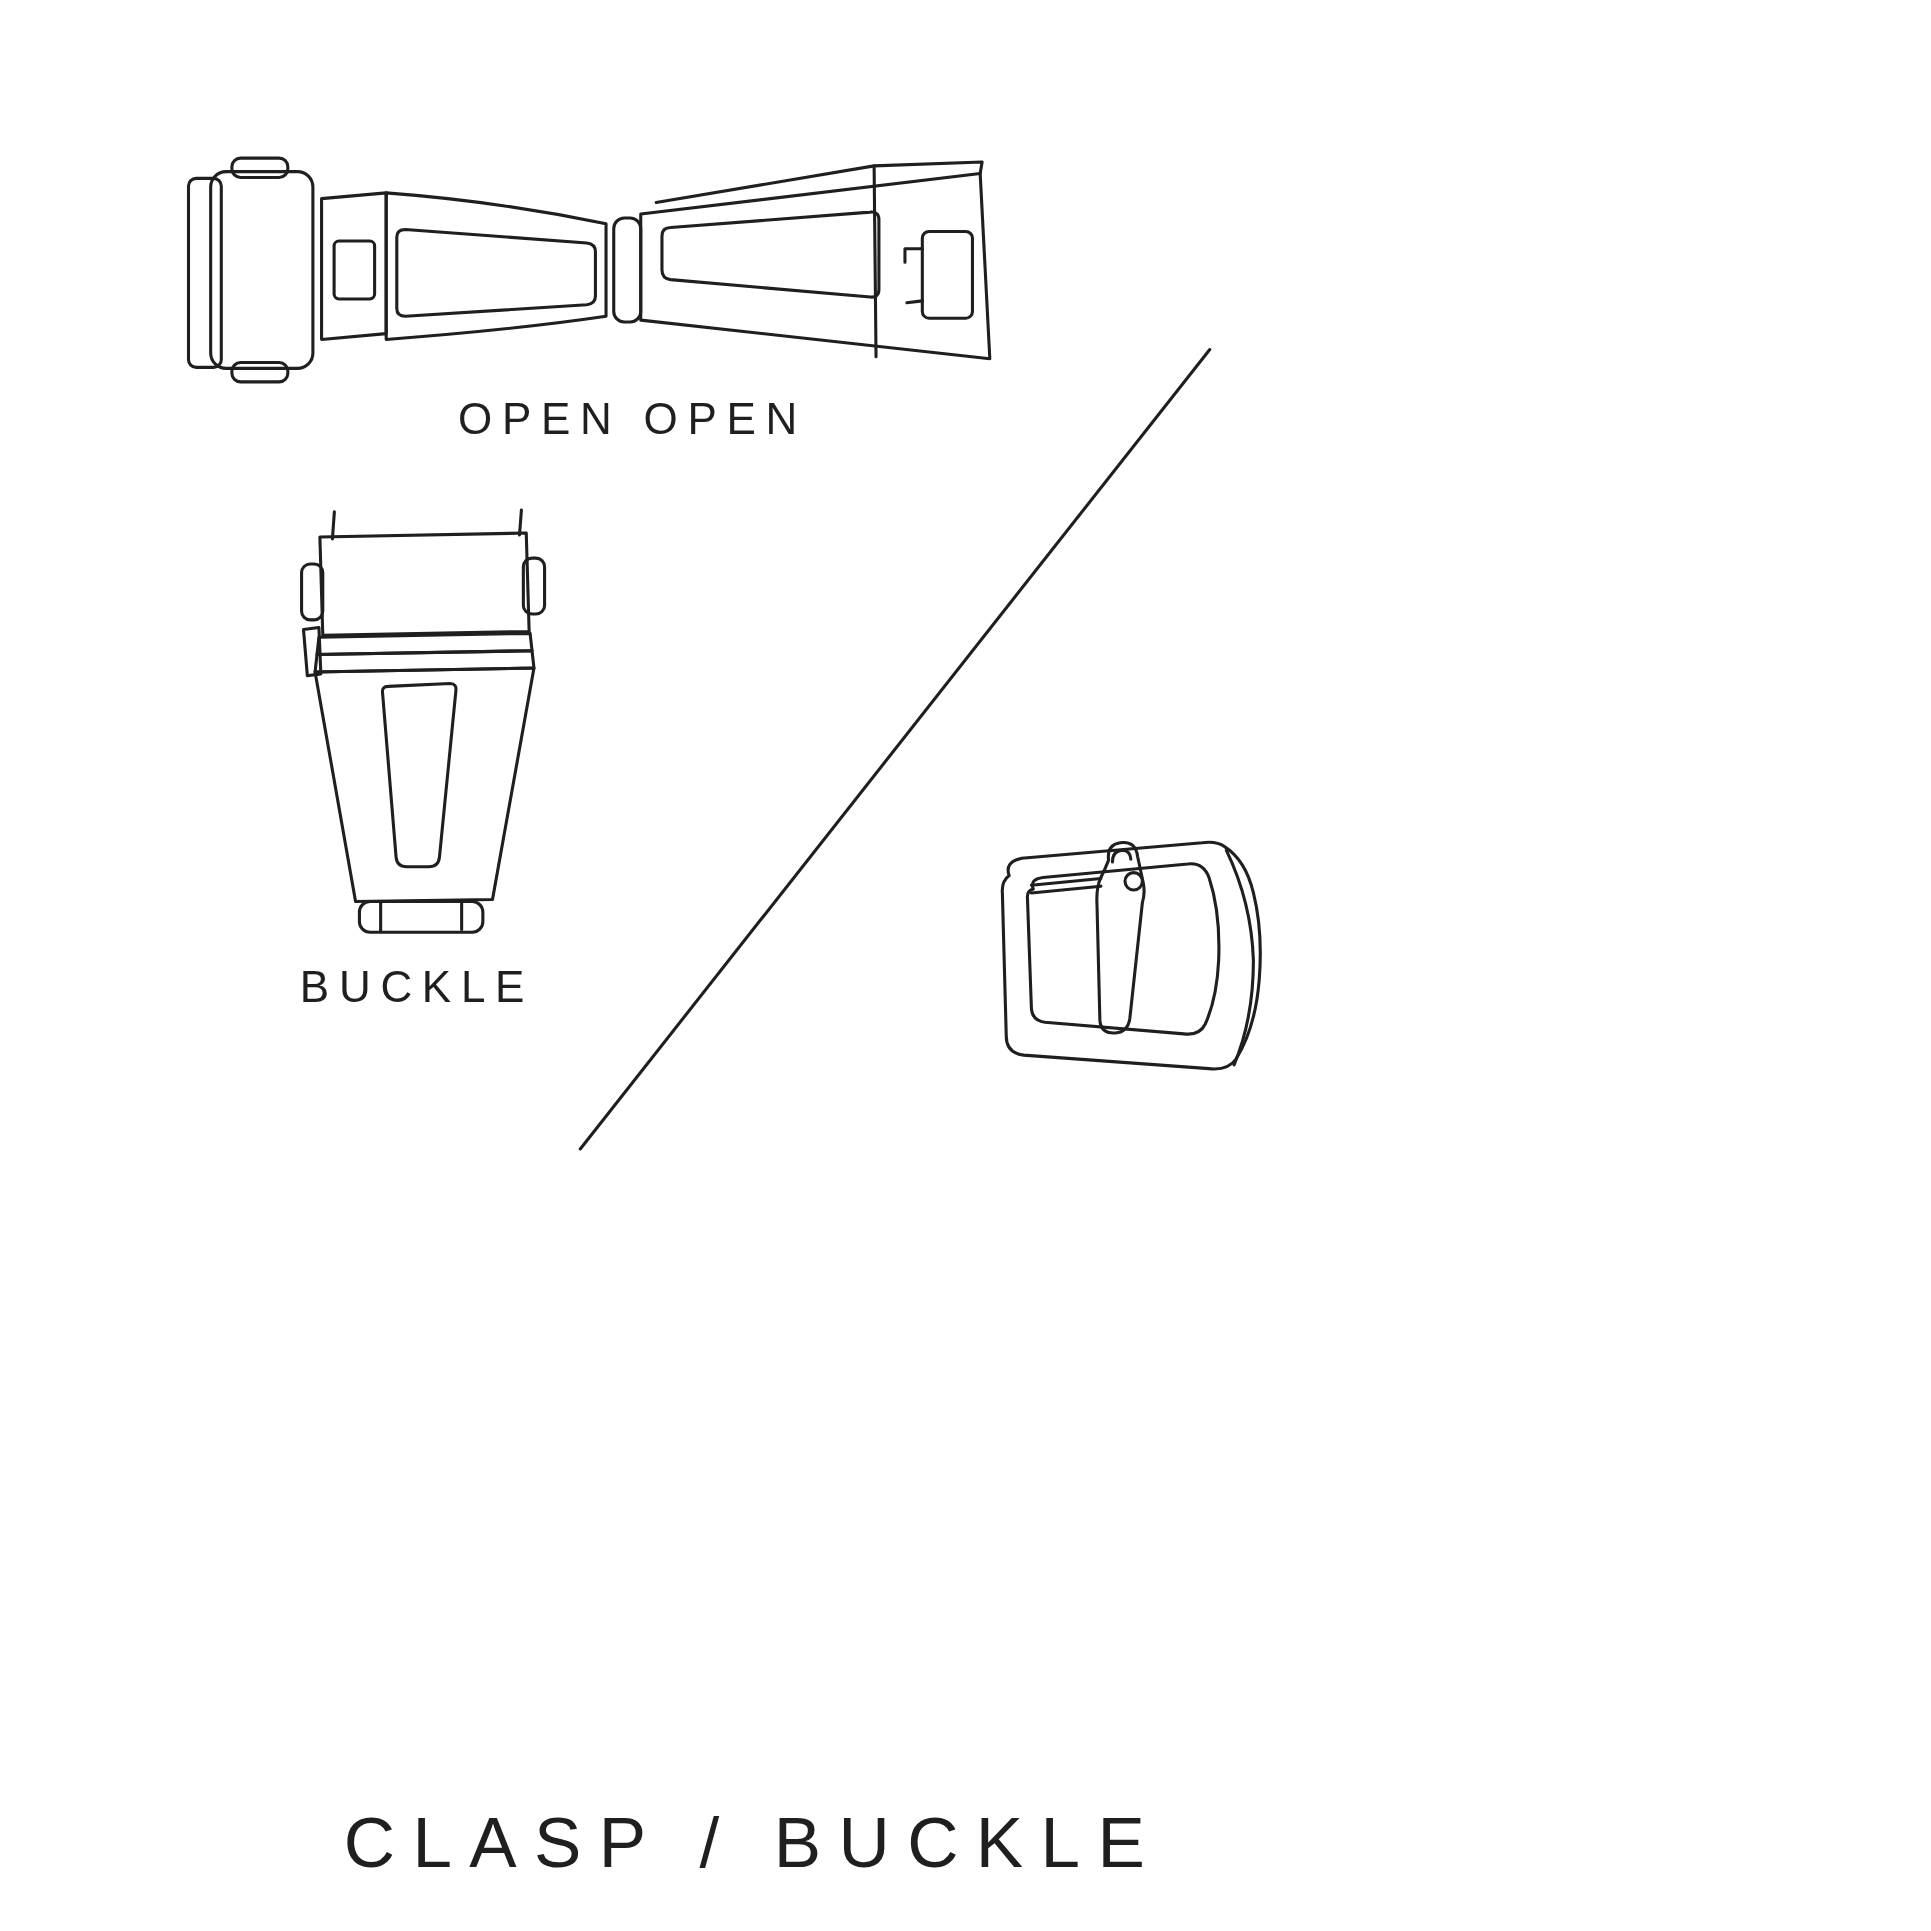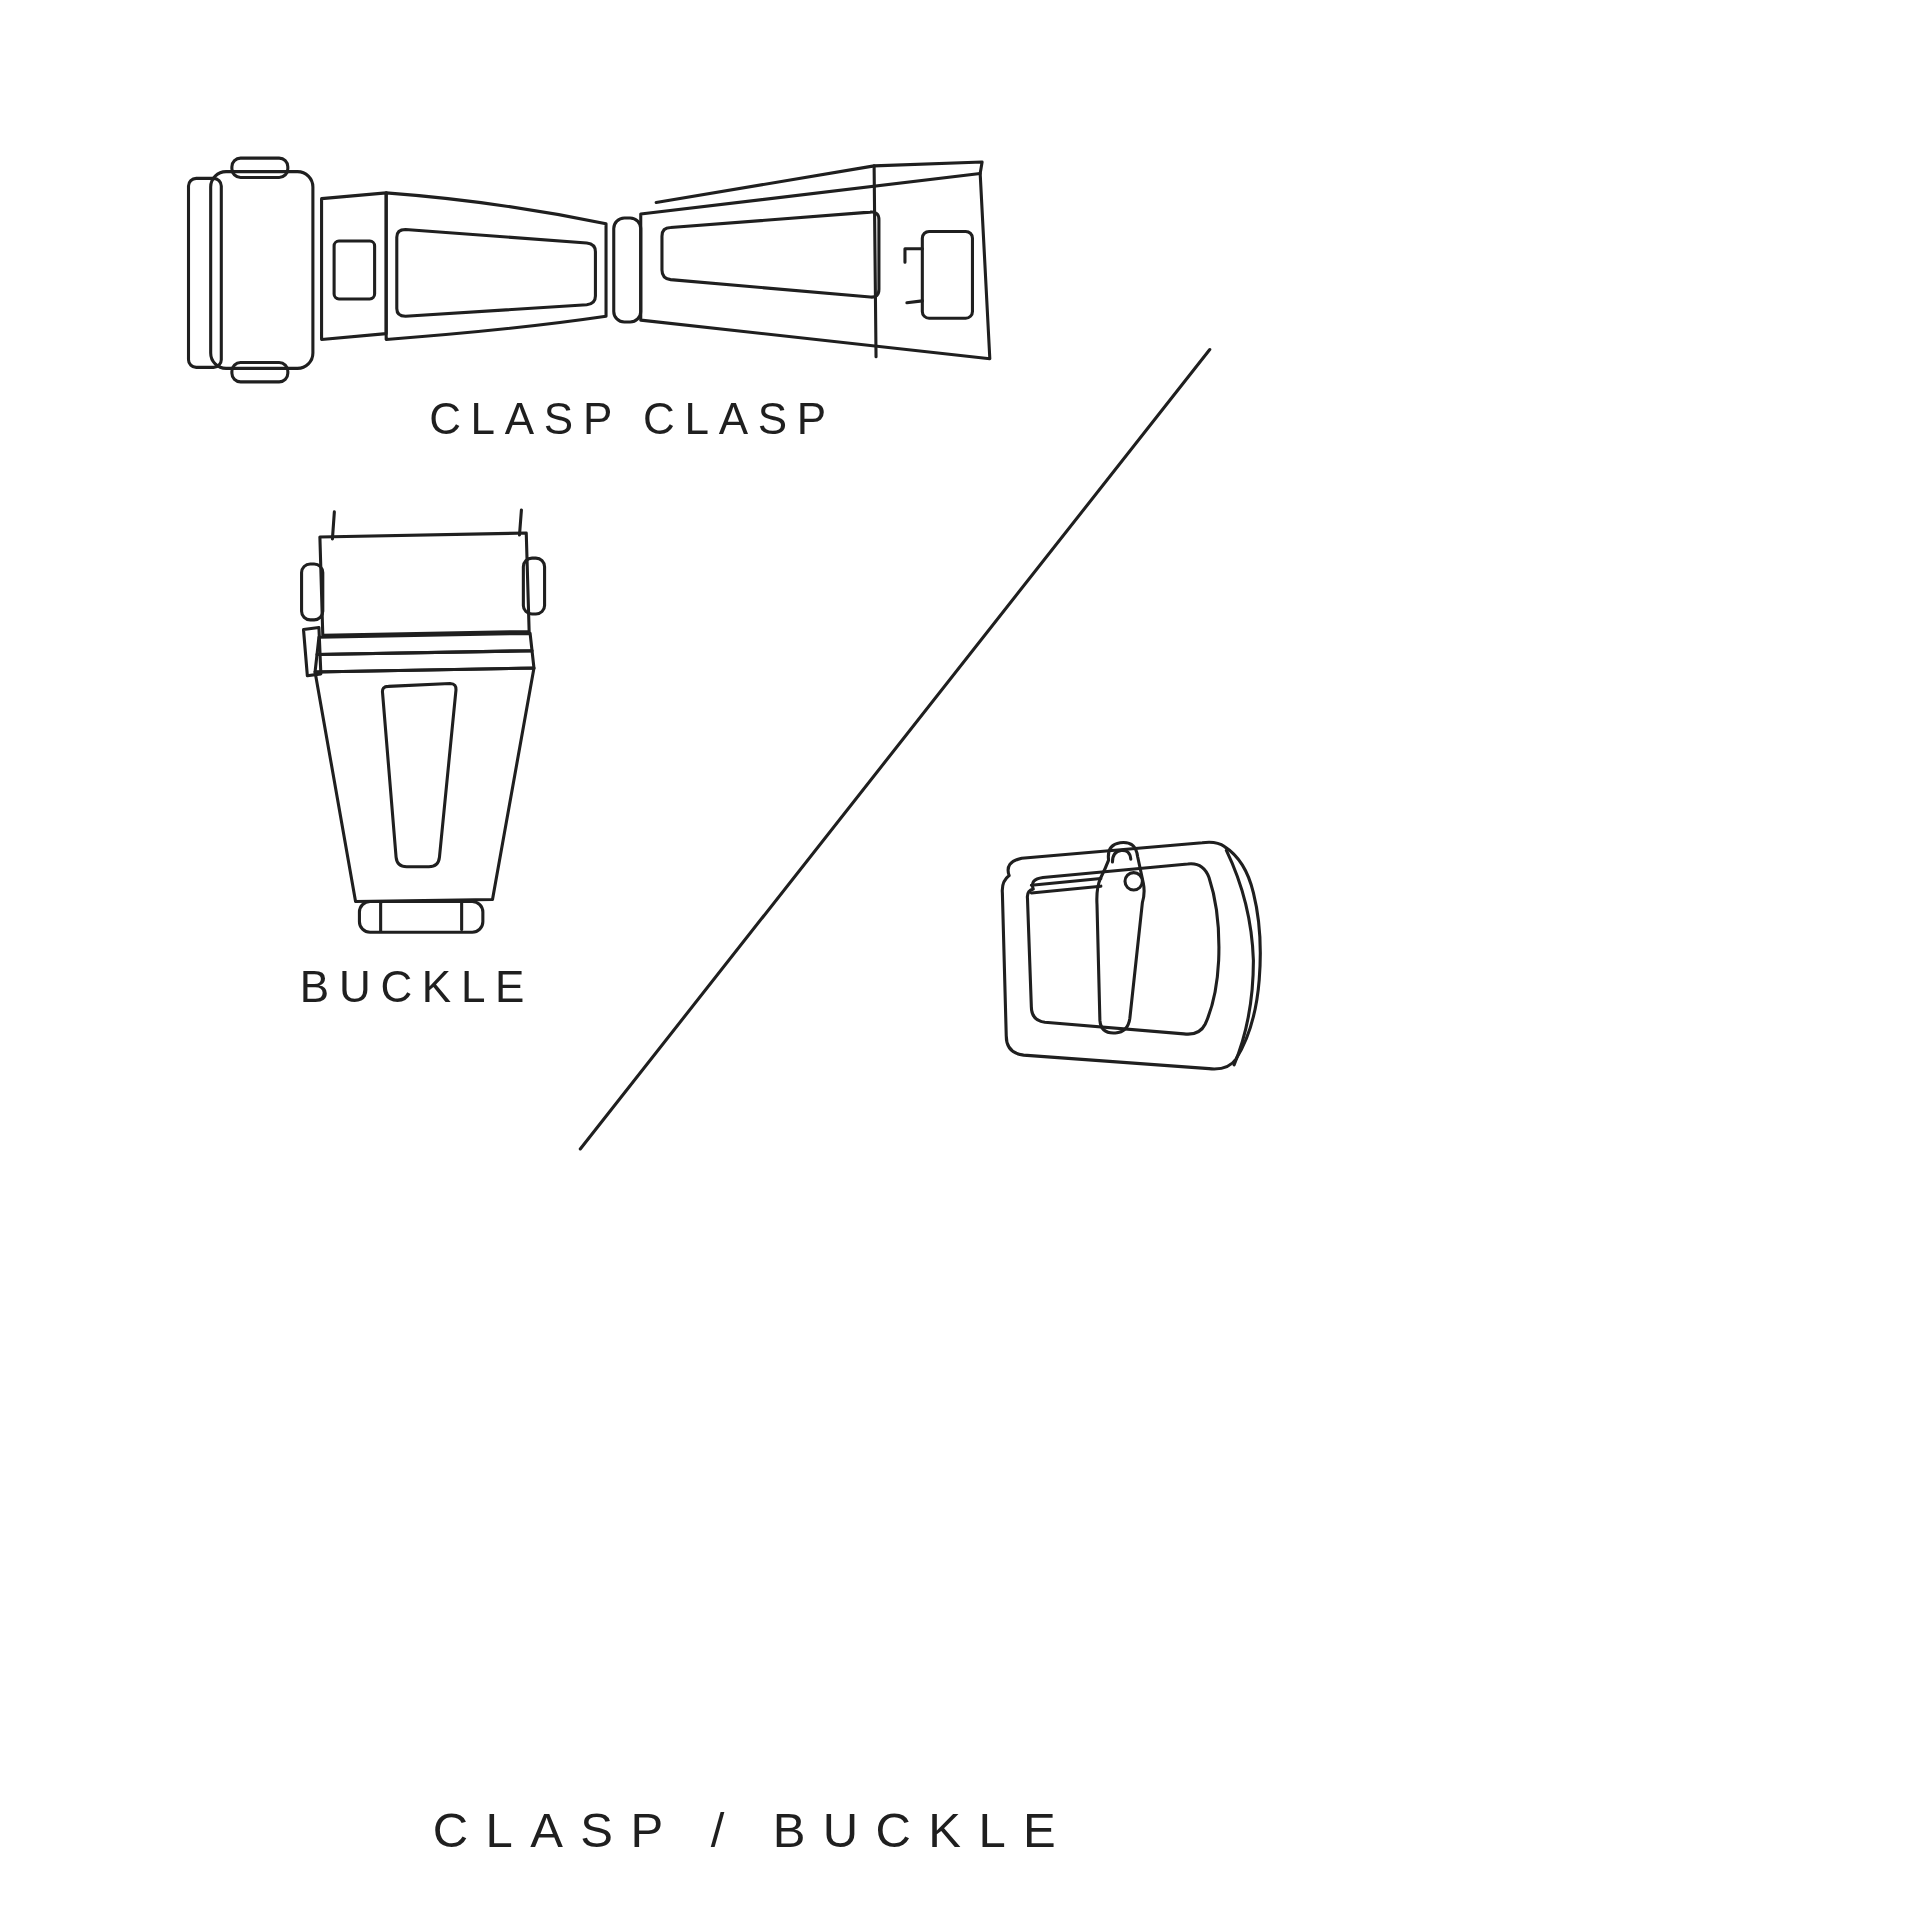--- a/index.html
+++ b/index.html
@@ -36,21 +36,21 @@
     font-weight:400;
     text-align:center;
     white-space:nowrap;
   }
   .caption.small{
     font-size:44px;
     letter-spacing:9.7px;
     font-weight:300;
   }
   .caption.title{
-    font-size:49px;
+    font-size:71px;
     letter-spacing:17.4px;
     font-weight:300;
   }
 </style>
 </head>
 <body>
 
 <div class="page">
 
   <svg style="left:164px; top:135px;" width="859" height="270" viewBox="0 0 890 280">
@@ -75,21 +75,21 @@
       <path d="M494,82 L846,40 L856,232 L494,192 Z"></path>
       <path d="M510,70 L736,32 L848,28 L846,40"></path>
       <path d="M736,32 L738,230"></path>
       <path d="M525,96 L732,80 Q741,79 741,88 L741,160 Q741,169 732,168 L525,150 Q516,149 516,140 L516,105 Q516,96 525,96 Z"></path>
       <rect x="786" y="100" width="52" height="90" rx="7"></rect>
       <path d="M786,118 L768,118 L768,132"></path>
       <path d="M786,172 L770,174"></path>
     </g>
   </svg>
 
-  <div class="caption small" style="left:0px; top:394px; width:1265px;">CLASP CLASP</div>
+  <div class="caption small" style="left:0px; top:394px; width:1265px;">OPEN OPEN</div>
 
   <svg style="left:290px; top:502px;" width="270" height="444" viewBox="0 0 280 460">
     <g>
       <path d="M44,38 L46,10"></path>
       <path d="M238,34 L240,8"></path>
       <rect x="12" y="64" width="22" height="58" rx="9"></rect>
       <rect x="242" y="58" width="22" height="58" rx="9"></rect>
       <path d="M31,36 L245,32 L248,134 L34,138 Z"></path>
     </g>
     <g>

